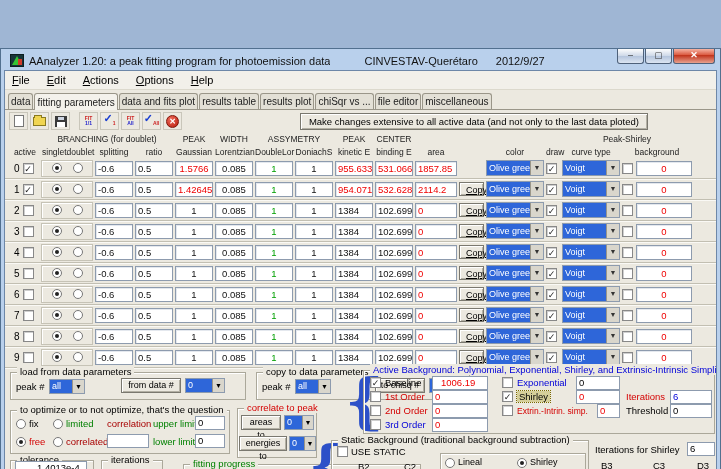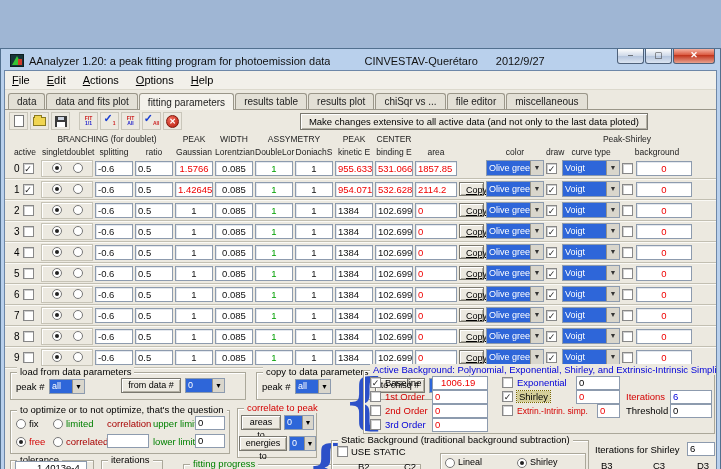--- a/index.html
+++ b/index.html
@@ -15,21 +15,21 @@
   .tb-date{margin-left:18px;white-space:nowrap;}
   .winbtns{position:absolute;right:2px;top:0;display:flex;}
   .wbtn{width:27px;height:15px;border:1px solid #4e617a;border-top:none;background:linear-gradient(#fdfdfd,#cdd8e8 50%,#b4c4dc 50%,#dbe5f2);border-radius:0 0 3px 3px;font-size:9px;line-height:13px;text-align:center;color:#333;margin-left:1px;}
   .wbtn.close{width:42px;background:linear-gradient(#f5b4a4,#d9543a 45%,#c1341c 45%,#e8a18e);color:#fff;font-weight:bold;}
   
   .client{flex:1;background:#ece9e0;border:1px solid #6d87a8;display:flex;flex-direction:column;overflow:hidden;}
   .menubar{height:19px;line-height:18px;padding-left:7px;font-size:11px;background:#f2f0ea;border-bottom:1px solid #dcd9cd;}
   .menu-item{display:inline-block;margin-right:17px;}
   .menu-item::first-letter{text-decoration:underline;}
   .tabbar{height:20px;display:flex;align-items:flex-end;padding:3px 2px 0 3px;border-bottom:1px solid #9a9689;background:#ece9e0;}
-  .tab{font-size:10px;padding:2px 8px 2px;border:1px solid #9a9689;border-bottom:none;border-radius:3px 3px 0 0;background:#e3e0d6;margin-right:1px;white-space:nowrap;color:#222;}
+  .tab{font-size:10px;padding:2px 2px 2px;border:1px solid #9a9689;border-bottom:none;border-radius:3px 3px 0 0;background:#e3e0d6;margin-right:1px;white-space:nowrap;color:#222;}
   .tab.active{background:#f4f2ec;position:relative;top:1px;padding-top:3px;}
   
   .toolbar{height:24px;display:flex;align-items:center;padding:2px 4px;gap:2px;}
   .tbtn{width:19px;height:18px;border:1px solid #c9c6ba;background:#ece9e0;display:flex;align-items:center;justify-content:center;flex-direction:column;position:relative;}
   .tsep{width:5px;height:18px;}
   .icon-page{width:10px;height:12px;background:#fff;border:1px solid #777;}
   .icon-folder{width:13px;height:9px;background:#f0d551;border:1px solid #8a7a1e;position:relative;}
   .icon-folder::before{content:"";position:absolute;top:-3px;left:0;width:6px;height:2px;background:#f0d551;border:1px solid #8a7a1e;border-bottom:none;}
   .icon-floppy{width:12px;height:11px;background:#3a3a3a;position:relative;}
   .icon-floppy::before{content:"";position:absolute;left:2px;bottom:0;width:8px;height:5px;background:#fff;}
@@ -104,22 +104,22 @@
     <span class="winbtns">
       <span class="wbtn">–</span>
       <span class="wbtn">▢</span>
       <span class="wbtn close">✕</span>
     </span>
   </div>
   <div class="client">
     <div class="menubar"><span class="menu-item">File</span><span class="menu-item">Edit</span><span class="menu-item">Actions</span><span class="menu-item">Options</span><span class="menu-item">Help</span></div>
     <div class="tabbar">
         <span class="tab">data</span>
+        <span class="tab active">fitting parameters</span>
         <span class="tab">data and fits plot</span>
-        <span class="tab active">fitting parameters</span>
         <span class="tab">results table</span>
         <span class="tab">results plot</span>
         <span class="tab">chiSqr vs ...</span>
         <span class="tab">file editor</span>
         <span class="tab">miscellaneous</span>
       </div>
 
     <div class="toolbar">
       <span class="tbtn">
           <span class="icon-page"></span>

